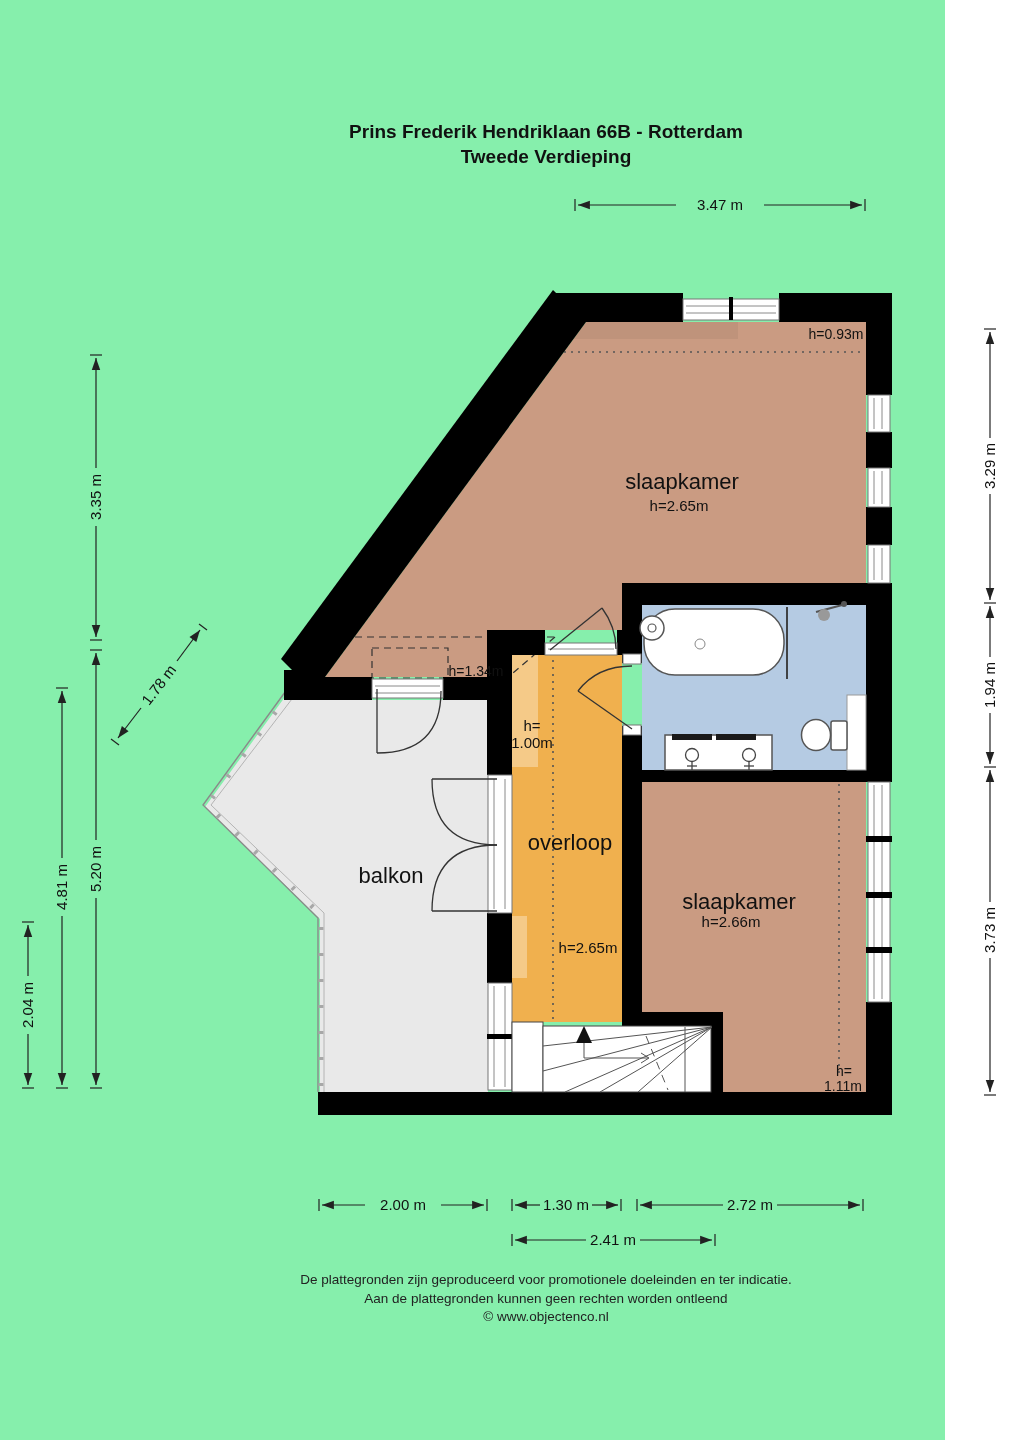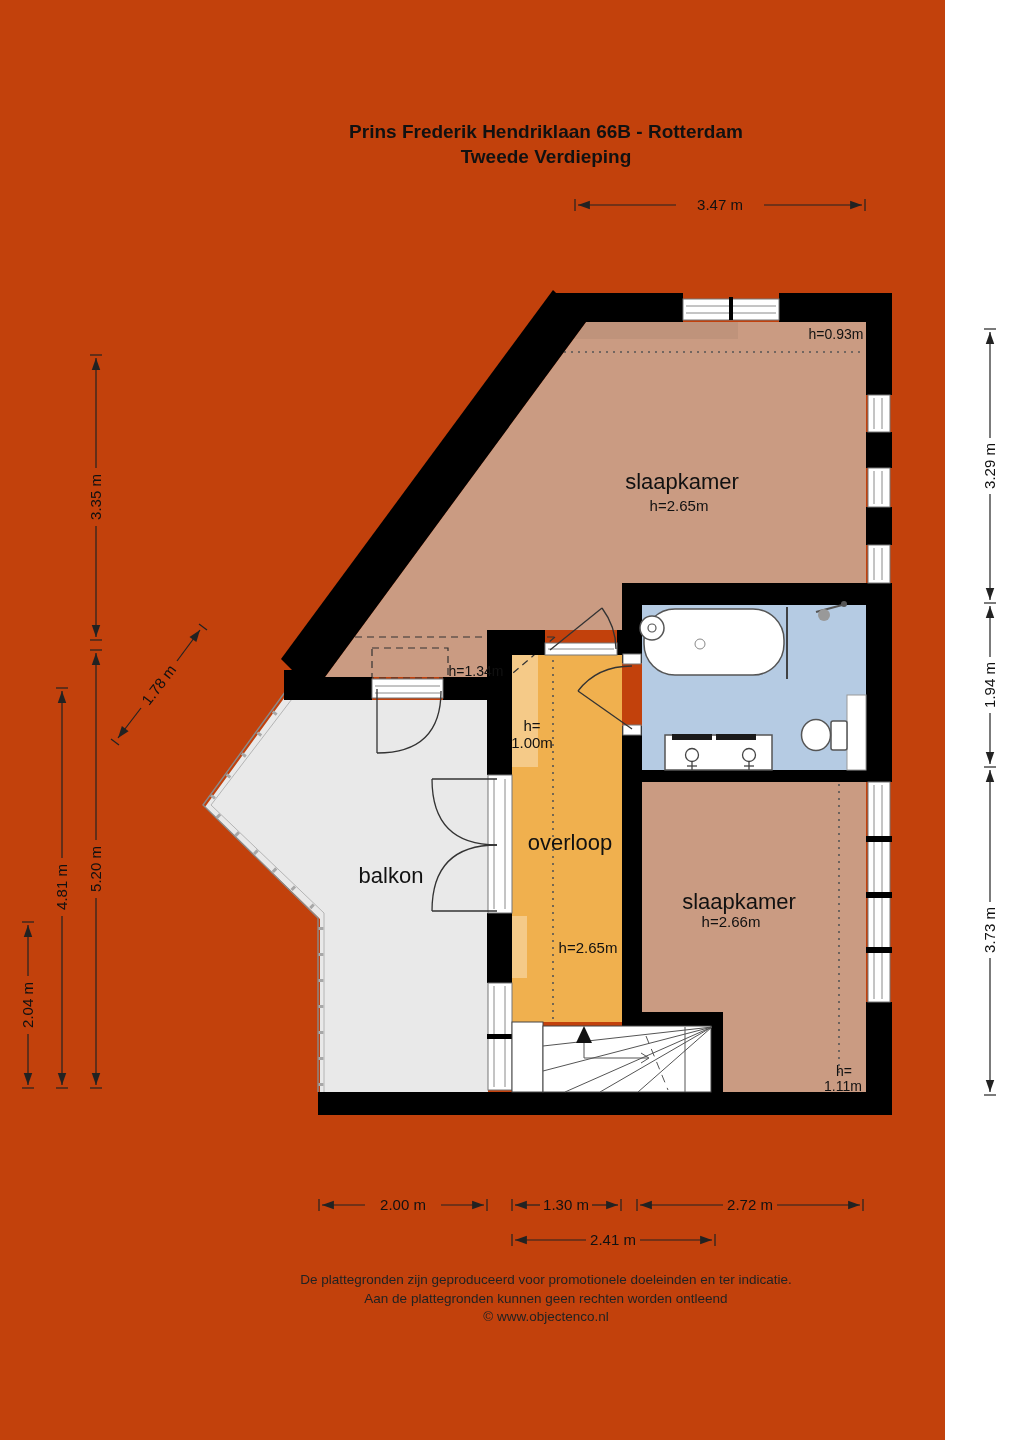--- a/index.html
+++ b/index.html
@@ -1,16 +1,16 @@
 <!DOCTYPE html>
 <html style="--room: #ca9b82; --landing: #f0b04e; --bath: #b5cbe3; --balcony: #e9e9e9; --wall: #000000;"><head>
 <meta charset="utf-8">
 <style>
   html,body{margin:0;padding:0;background:#ffffff;}
-  .page{position:relative;width:945px;height:1440px;background:#c2410c;font-family:"Liberation Sans",sans-serif;}
+  .page{position:relative;width:945px;height:1440px;background:#86efac;font-family:"Liberation Sans",sans-serif;}
   svg{position:absolute;left:0;top:0;}
   
   .floor-room{fill:var(--room,#ca9b82);}
   .floor-landing{fill:var(--landing,#f0b04e);}
   .floor-bath{fill:var(--bath,#b5cbe3);}
   .floor-balcony{fill:var(--balcony,#e9e9e9);}
   .shade-dark{fill:rgba(0,0,0,0.05);}
   .shade-light{fill:rgba(255,255,255,0.33);}
   .wall{fill:var(--wall,#000);}
   .frame{fill:#fff;stroke:#777;stroke-width:1;}

